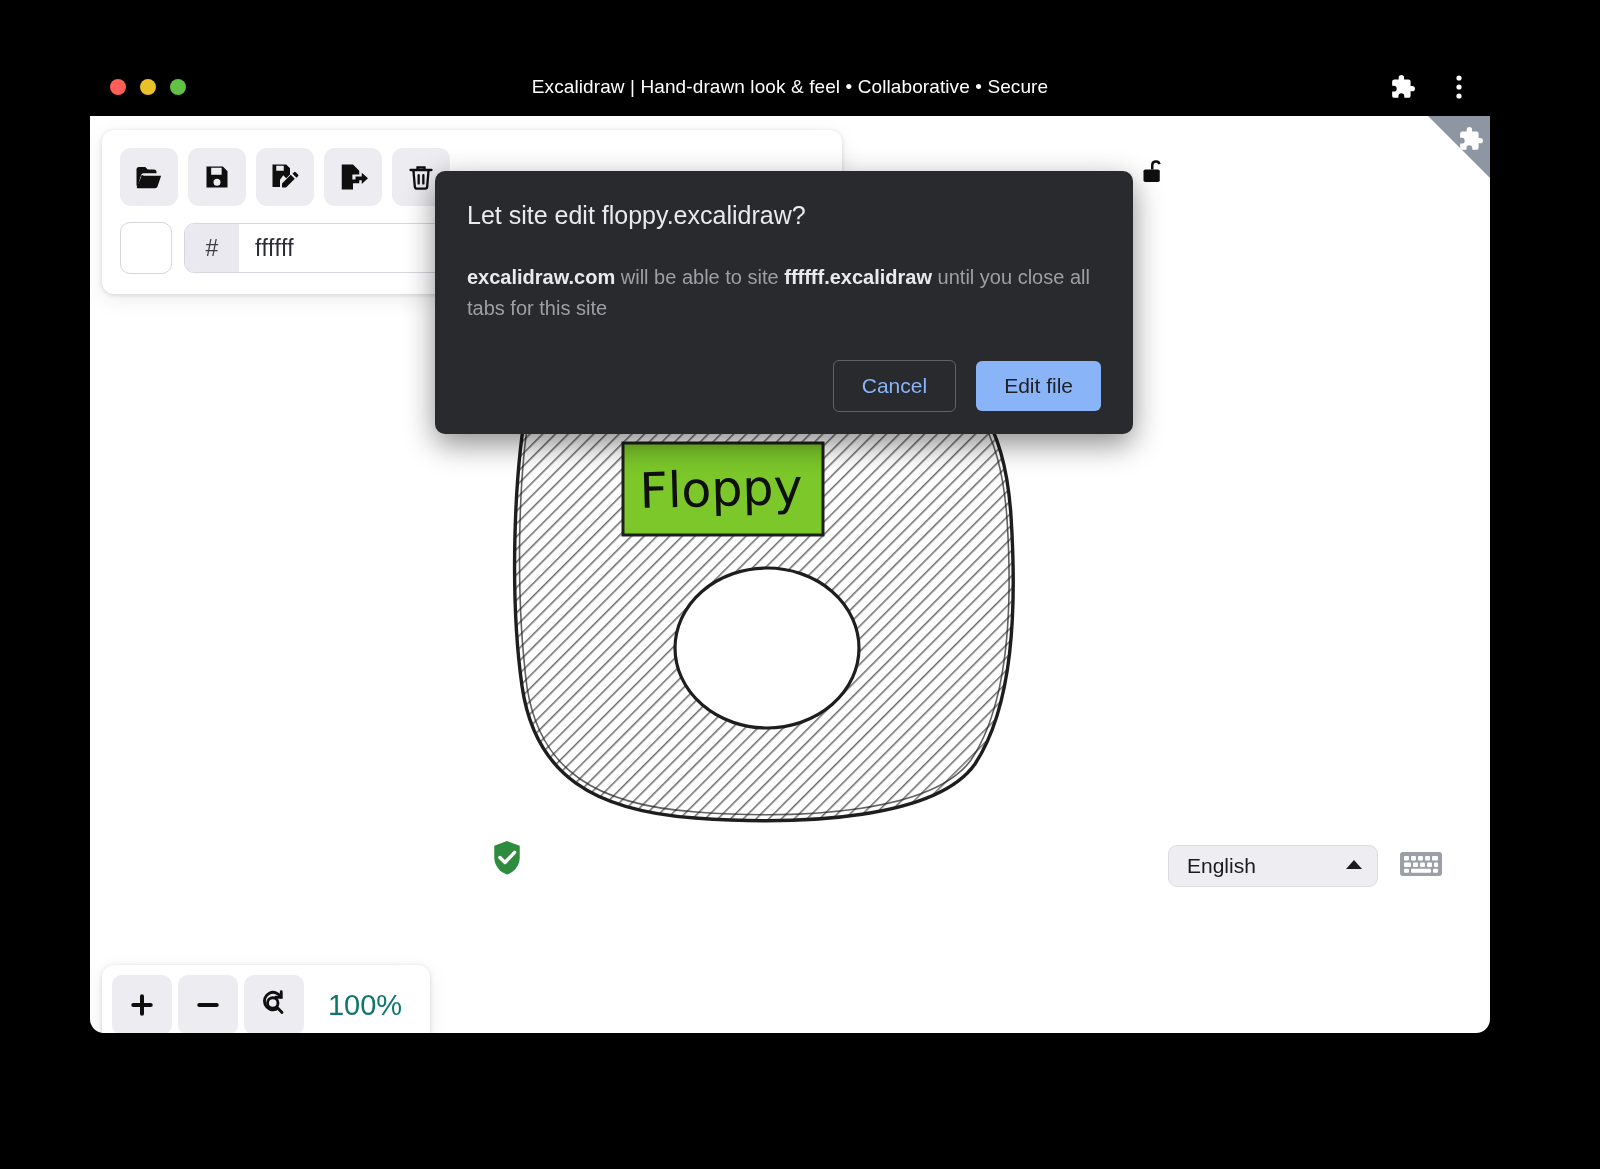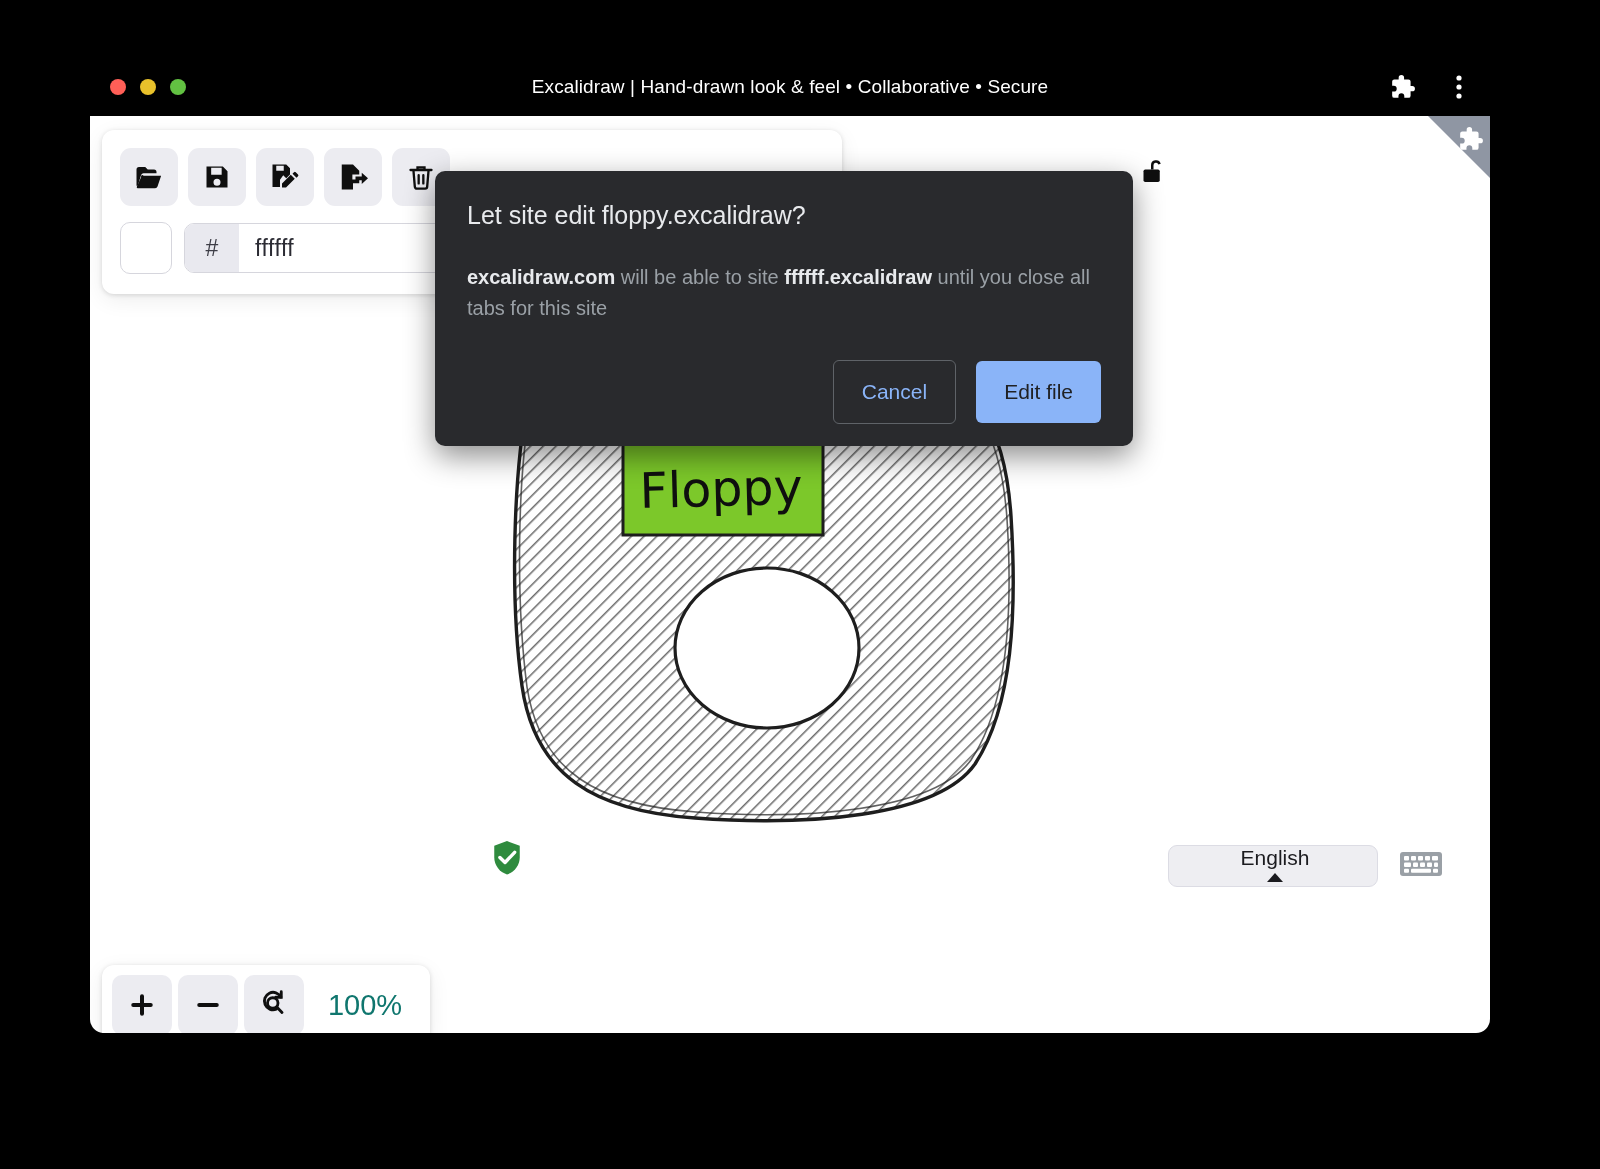--- a/index.html
+++ b/index.html
@@ -227,21 +227,20 @@
     width: 210px;
     height: 42px;
     background: #eeeef2;
     border: 1px solid #dcdce4;
     border-radius: 9px;
     display: flex;
     align-items: center;
     justify-content: space-between;
     padding: 0 14px 0 18px;
     cursor: pointer;
-    flex-direction: column;
   }
   #lang-select .lang-label { font-size: 21px; color: #1b1b1f; }
 
   #keyboard-btn {
     position: absolute;
     right: 48px;
     bottom: 150px;
     cursor: pointer;
   }
 
@@ -273,21 +272,21 @@
   #dialog-actions {
     display: flex;
     justify-content: flex-end;
     align-items: center;
     gap: 20px;
     margin-top: 36px;
   }
   .dlg-btn {
     font-size: 21px;
     border-radius: 6px;
-    padding: 19px 28px;
+    padding: 13px 28px;
     cursor: pointer;
     font-family: "Liberation Sans", sans-serif;
   }
   #cancel-btn {
     background: transparent;
     color: #8AB4F8;
     border: 1px solid #5F6368;
   }
   #edit-file-btn {
     background: #8AB4F8;

